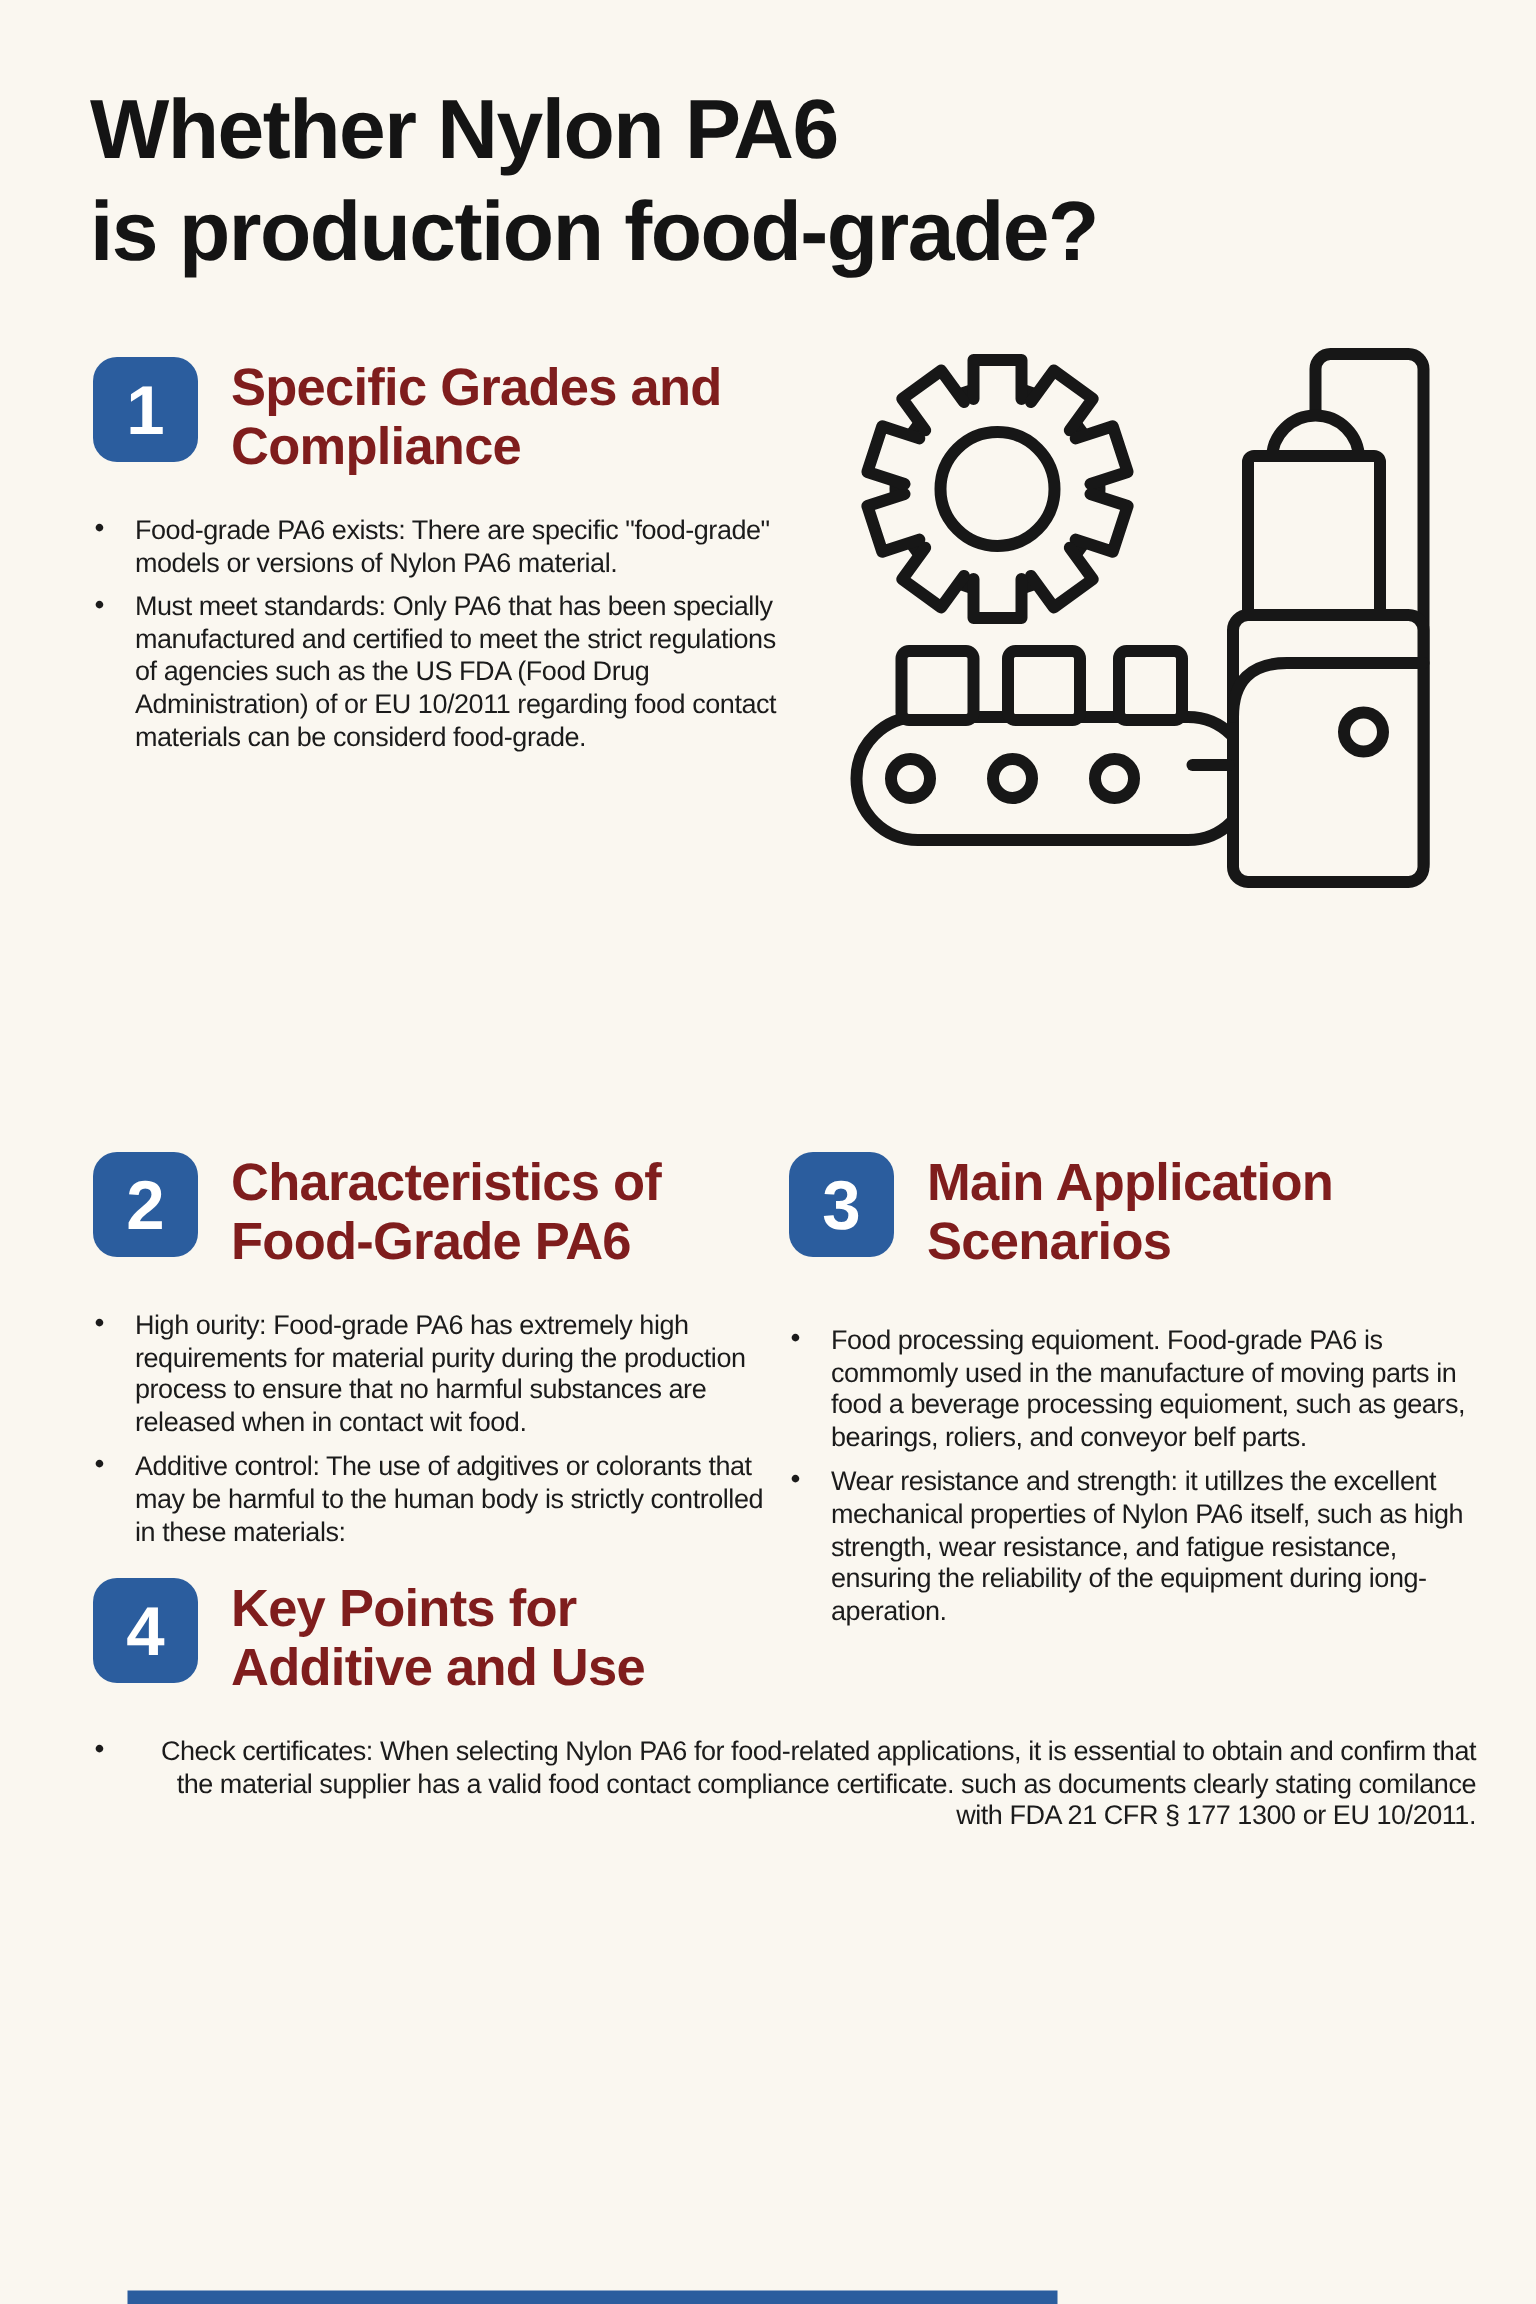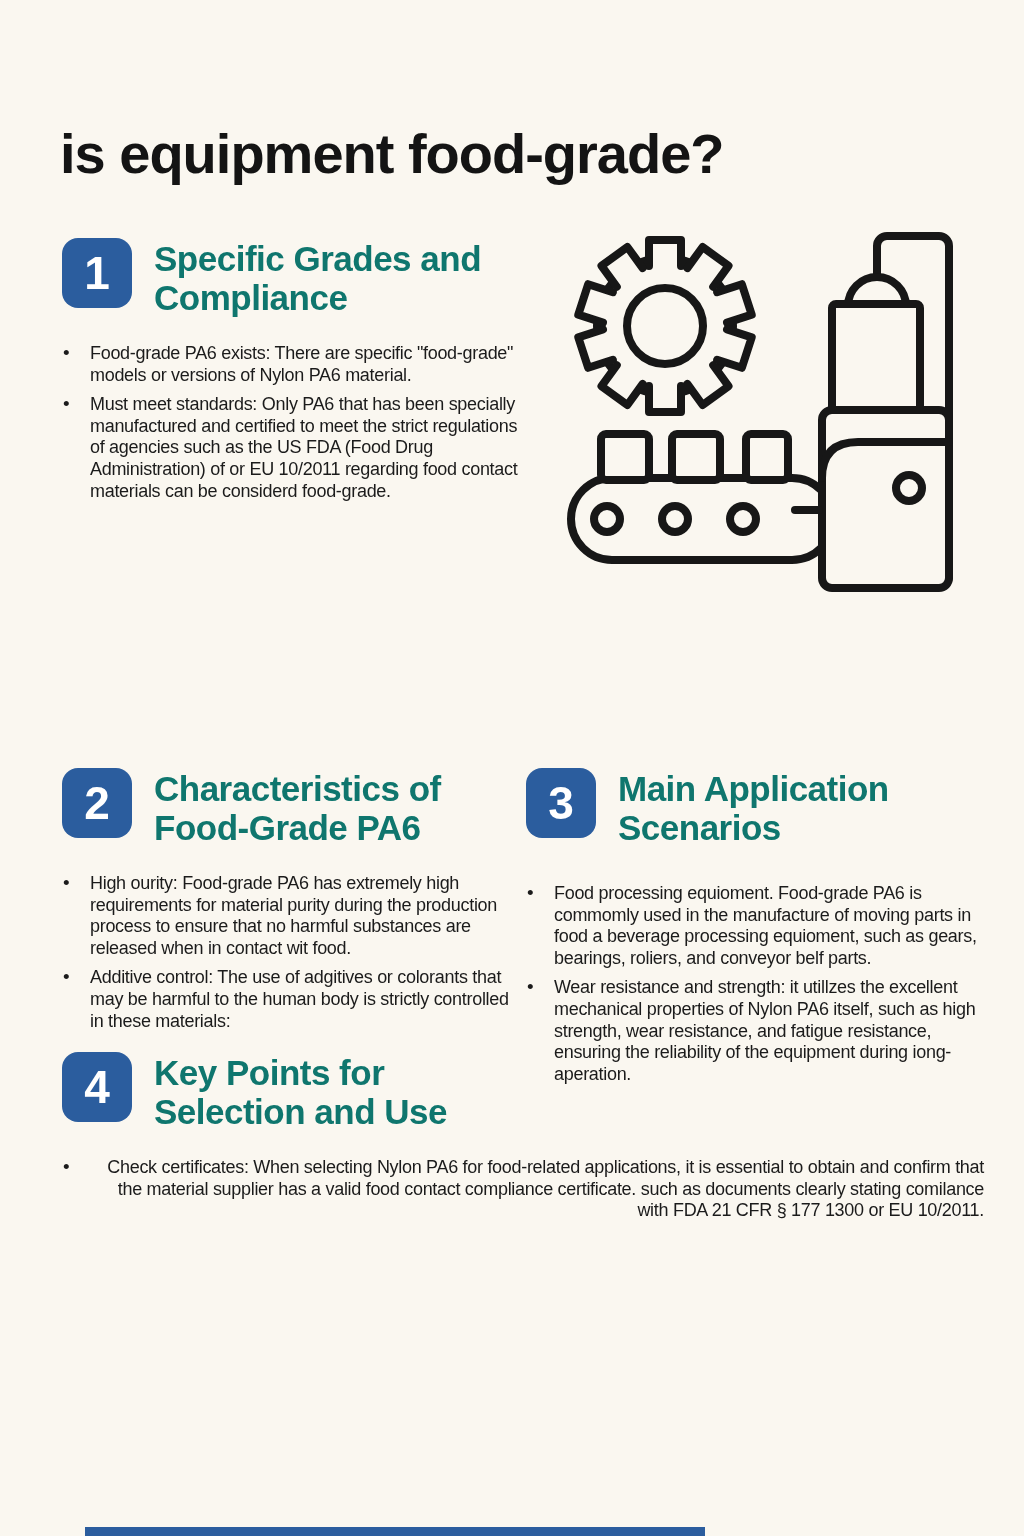--- a/index.html
+++ b/index.html
@@ -22,21 +22,21 @@
   
   .sec-head { display:flex; gap:22px; align-items:flex-start; }
   .badge {
     flex:0 0 auto; width:70px; height:70px; border-radius:16px;
     background:#2B5D9E; color:#FFFFFF;
     font-size:46px; font-weight:bold;
     display:flex; align-items:center; justify-content:center;
   }
   .sec-head h2 {
     font-size:35px; font-weight:bold; line-height:1.1;
-    letter-spacing:-0.5px; color:#0f766e; max-width:375px; padding-top:2px;
+    letter-spacing:-0.5px; color:#7f1d1d; max-width:375px; padding-top:2px;
   }
   
   ul.bullets { list-style:none; margin-top:26px; }
   ul.bullets li {
     position:relative; padding-left:28px; margin-bottom:8px;
     font-size:18px; line-height:1.2; letter-spacing:-0.3px; color:#1b1b1b;
   }
   ul.bullets li::before {
     content:"\2022"; position:absolute; left:1px; top:-1px; font-size:1.05em;
   }
@@ -56,22 +56,22 @@
     position:absolute; left:85px; bottom:0; width:620px; height:9px;
     background:#2B5D9E;
   }
 </style>
 </head>
 <body>
 
 <div class="page">
 
   <h1 class="title">
-    <br>
-    <span>is equipment food-grade?</span>
+    <span>Whether Nylon PA6</span><br>
+    <span>is production food-grade?</span>
   </h1>
 
   <svg class="illustration" viewBox="0 0 460 372" fill="none" stroke="#171717" stroke-width="8" stroke-linejoin="round" stroke-linecap="round">
     <g>
       <circle cx="120" cy="100" r="68" fill="#FAF7F0"></circle>
       <g transform="rotate(0 120 100)">
           <path d="M104 40 V14 H136 V40" fill="#FAF7F0"></path>
         </g>
       <g transform="rotate(36 120 100)">
           <path d="M104 40 V14 H136 V40" fill="#FAF7F0"></path>
@@ -153,21 +153,21 @@
       <div class="badge">2</div>
       <h2>Characteristics of Food-Grade PA6</h2>
     </div>
     <ul class="bullets sec2-bullets">
       <li>High ourity: Food-grade PA6 has extremely high requirements for material purity during the production process to ensure that no harmful substances are released when in contact wit food.</li>
       <li>Additive control: The use of adgitives or colorants that may be harmful to the human body is strictly controlled in these materials:</li>
     </ul>
 
     <div class="sec-head sec4-head">
       <div class="badge">4</div>
-      <h2>Key Points for Selection and Use</h2>
+      <h2>Key Points for Additive and Use</h2>
     </div>
     <ul class="bullets sec4-bullets">
       <li>Check certificates: When selecting Nylon PA6 for food-related applications, it is essential to obtain and confirm that the material supplier has a valid food contact compliance certificate. such as documents clearly stating comilance with FDA 21 CFR § 177 1300 or EU 10/2011.</li>
     </ul>
 
   </div>
 
   <div class="footer-bar"></div>
 
 </div>

